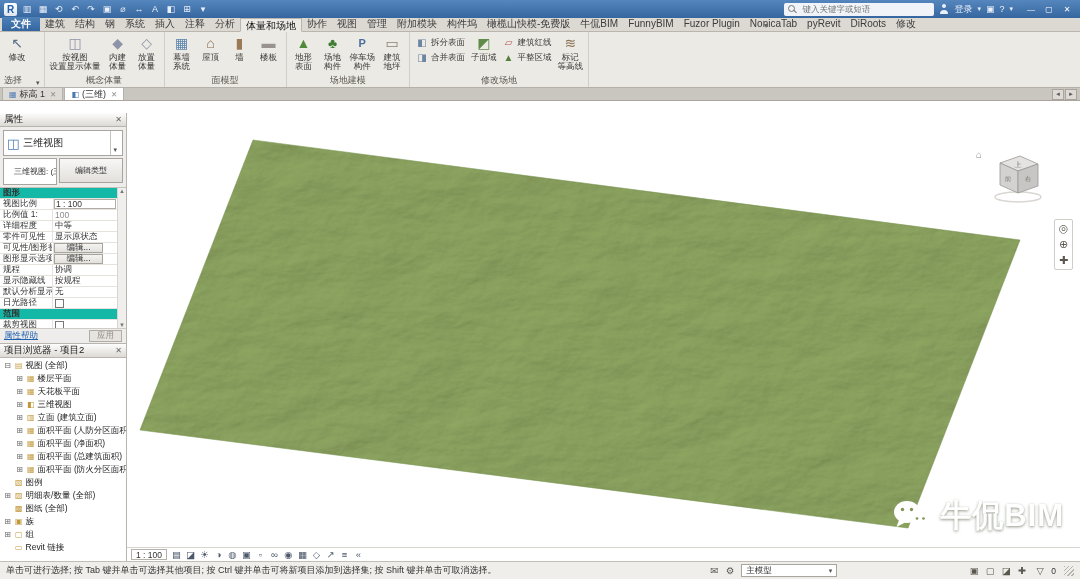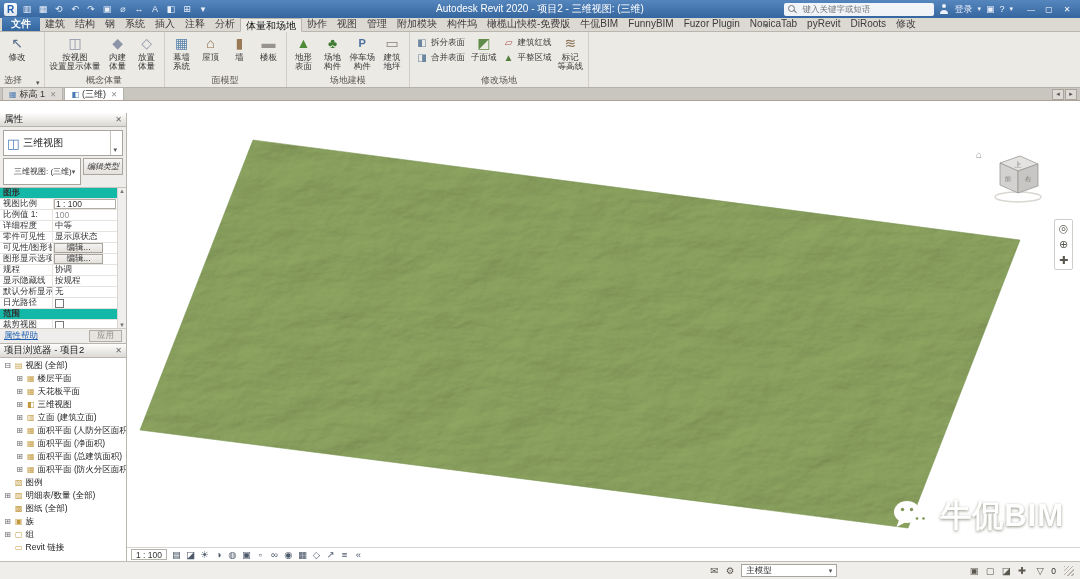--- a/index.html
+++ b/index.html
@@ -83,21 +83,21 @@
     display:flex;align-items:center;gap:4px;padding:0 3px;flex:none;}
   .ts-icon{color:#4a7ab5;font-size:13px;}
   .ts-label{font-size:10px;color:#222;}
   .ts-dd{margin-left:auto;border-left:1px solid #c5c1bb;align-self:stretch;display:flex;
     align-items:flex-end;padding:0 2px 1px;color:#555;font-size:7px;}
   .inst-row{display:flex;margin:0 3px 2px;gap:2px;flex:none;}
   .inst-dd{flex:1;background:#fff;border:1px solid #a8a49e;height:27px;font-size:8px;
     display:flex;align-items:center;padding:0 10px;white-space:nowrap;overflow:hidden;}
   .inst-dd .car{margin-left:auto;font-size:7px;color:#555;}
   .edit-type{border:1px solid #a8a49e;background:linear-gradient(#f8f7f6,#e3e0dc);font-size:8px;
-    padding:0 3px;height:17px;display:flex;align-items:center;white-space:nowrap;font-style:italic;}
+    padding:0 15px;height:25px;display:flex;align-items:center;white-space:nowrap;}
   .pgrid{flex:1;background:#fff;border-top:1px solid #c5c1bb;position:relative;overflow:hidden;}
   .pgrid-rows{position:absolute;left:0;top:0;right:9px;bottom:0;}
   .prow{display:flex;height:11px;border-bottom:1px solid #e6e3df;font-size:8.5px;align-items:center;overflow:hidden;}
   .plabel{width:52px;flex:none;padding-left:3px;color:#333;white-space:nowrap;overflow:hidden;}
   .pval{flex:1;border-left:1px solid #e6e3df;padding:0 2px;white-space:nowrap;overflow:hidden;height:100%;display:flex;align-items:center;}
   .k-header{background:#14b8a6;font-weight:bold;color:#222;}
   .k-header .plabel{flex:1;width:auto;}
   .k-input .pval{background:#fff;box-shadow:inset 0 0 0 1px #b0aca6;margin:1px;}
   .k-dim .pval{color:#8a8a8a;}
   .k-btn .pval{justify-content:center;}
@@ -168,21 +168,20 @@
         <span class="qat-icon">↶</span>
         <span class="qat-icon">↷</span>
         <span class="qat-icon">▣</span>
         <span class="qat-icon">⌀</span>
         <span class="qat-icon">↔</span>
         <span class="qat-icon">A</span>
         <span class="qat-icon">◧</span>
         <span class="qat-icon">⊞</span>
         <span class="qat-icon">▾</span>
       </div>
-    <span class="tb-title">Autodesk Revit 2020 - 项目2 - 三维视图: (三维)</span>
     <div class="tb-right">
       <div class="searchbox">
         <span class="mag"></span>
         <input placeholder="键入关键字或短语" style="">
       </div>
       <span class="person"></span>
       <span class="tb-mini">登录</span>
       <span class="tb-mini" style="font-size:7px;">▾</span>
       <span class="tb-mini">▣</span>
       <span class="tb-mini">?</span>
@@ -616,20 +615,21 @@
           <span class="vc-icon">▦</span>
           <span class="vc-icon">◇</span>
           <span class="vc-icon">↗</span>
           <span class="vc-icon">≡</span>
           <span class="vc-icon">«</span>
         </div>
     </div>
   </div>
 
   <div class="statusbar">
+    <span class="sb-hint">单击可进行选择; 按 Tab 键并单击可选择其他项目; 按 Ctrl 键并单击可将新项目添加到选择集; 按 Shift 键并单击可取消选择。</span>
     <div class="sb-mid">
       <div style="display:flex;gap:2px;">
 
       <span class="sb-icon">✉</span>
           <span class="sb-icon">⚙</span>
         </div>
       <div class="sb-dd">
         <span>主模型</span>
         <span class="car">▾</span>
       </div>

